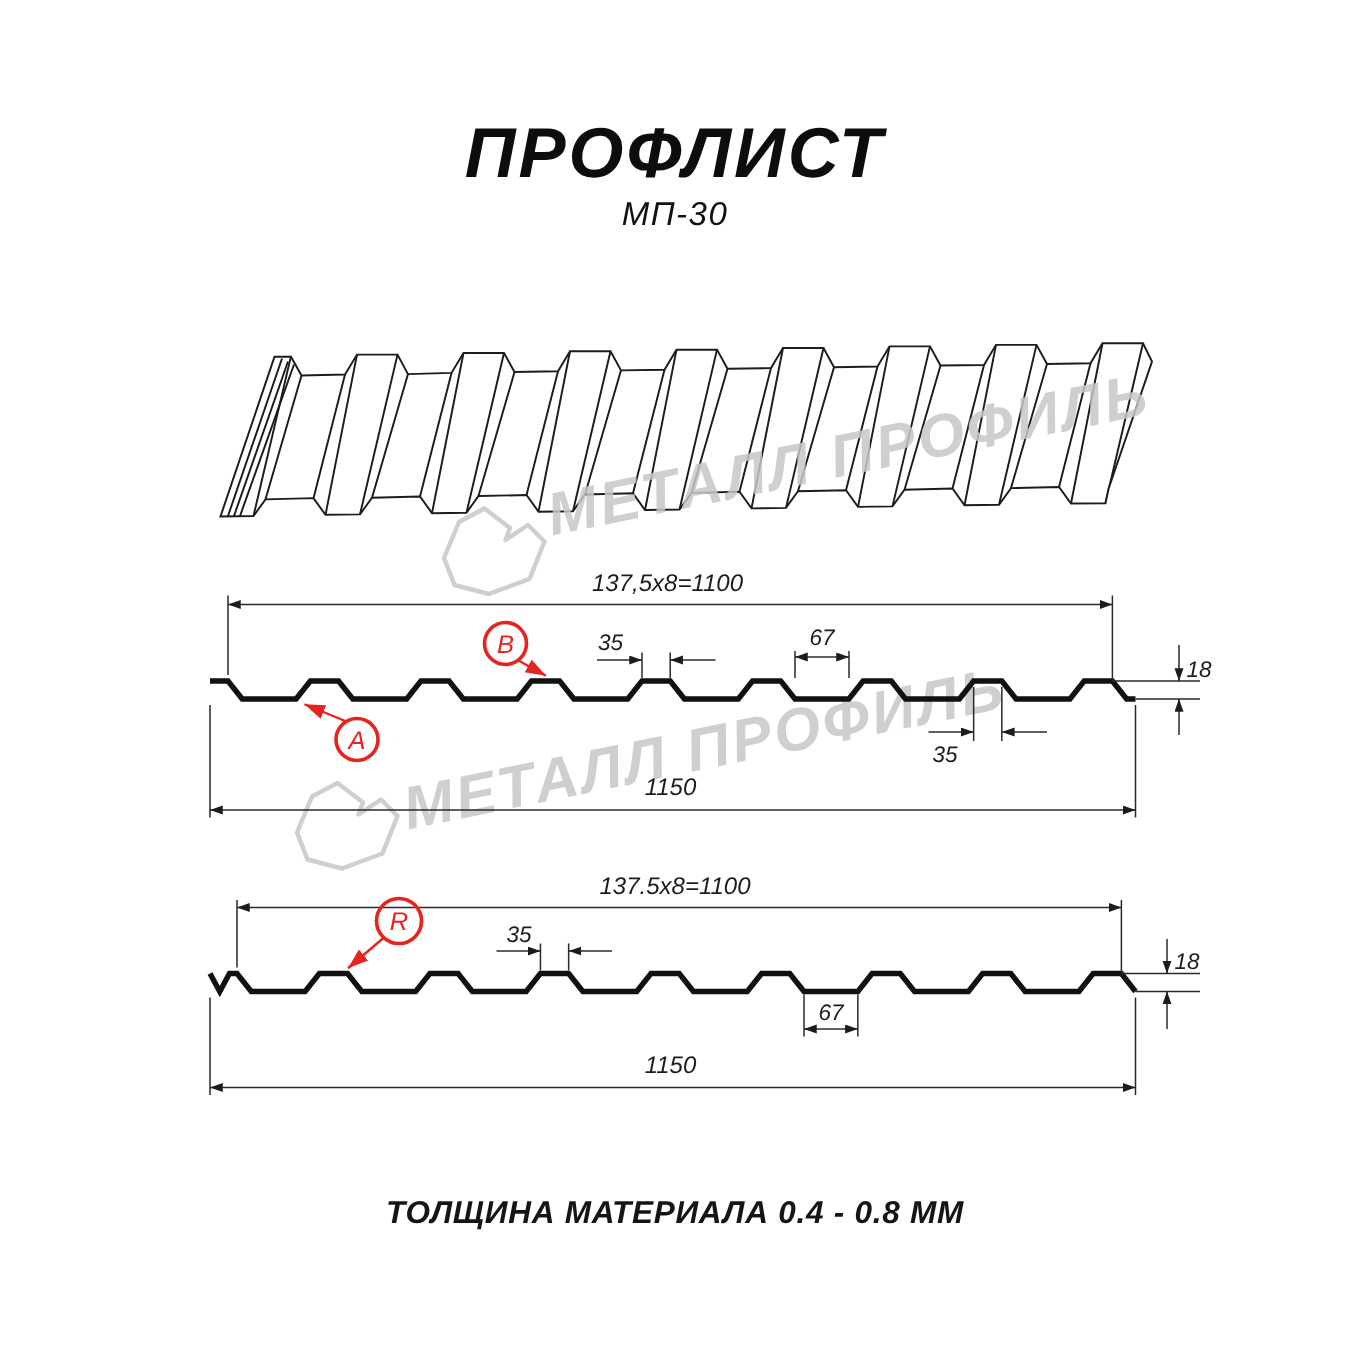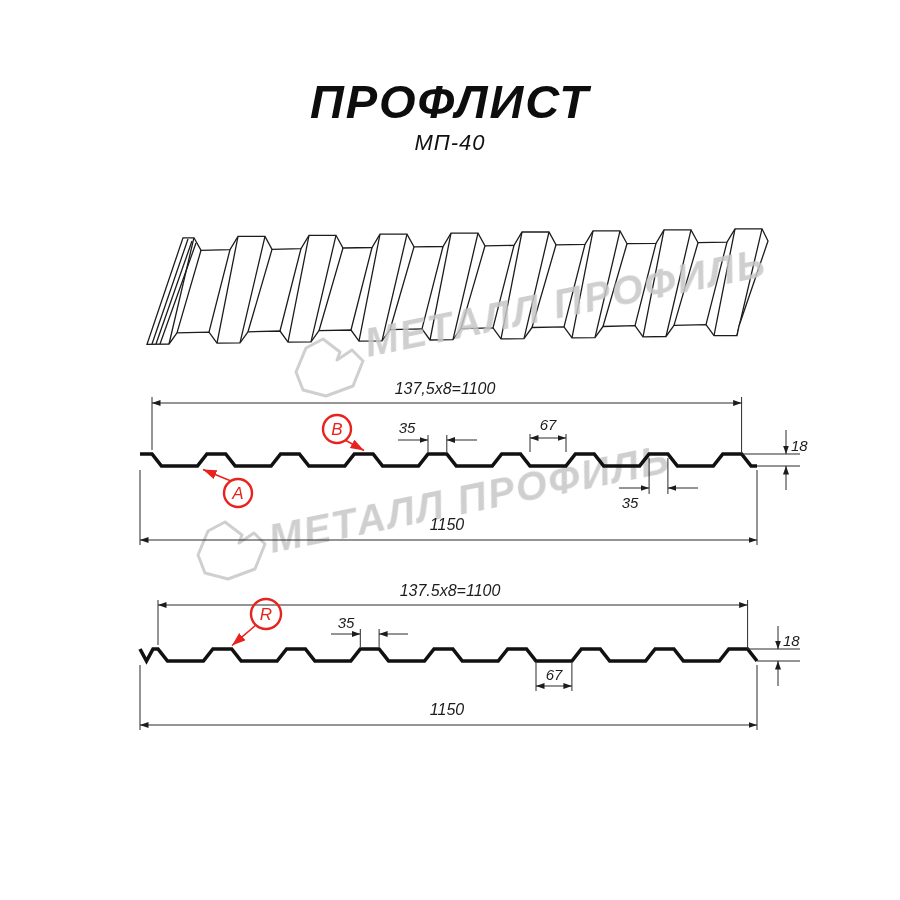--- a/index.html
+++ b/index.html
@@ -22,21 +22,21 @@
   .red-circ{fill:none;stroke:#e8231e;stroke-width:2.4;}
   .red-letter{font-size:17px;fill:#e8231e;font-weight:500;}
   .red-line{stroke:#e8231e;stroke-width:1.6;fill:none;}
 </style>
 </head>
 <body>
 
 <div id="page">
 
   <div class="title">ПРОФЛИСТ</div>
-  <div class="subtitle">МП-40</div>
+  <div class="subtitle">МП-30</div>
 
   <svg width="900" height="900" viewBox="0 0 900 900">
     <defs>
       <marker id="arr" markerWidth="9" markerHeight="7" refX="8.5" refY="3" orient="auto-start-reverse">
         <path d="M0,0 L8.5,3 L0,6 Z" fill="#1c1c1c"></path>
       </marker>
       <marker id="arrR" markerWidth="9" markerHeight="7" refX="8.5" refY="3" orient="auto-start-reverse">
         <path d="M0,0 L8.5,3 L0,6 Z" fill="#e8231e"></path>
       </marker>
       <clipPath id="sheetclip">
@@ -131,13 +131,14 @@
       <text class="dim-text-lg" text-anchor="middle" x="447" y="715">1150</text>
 
       <g>
         <circle class="red-circ" cx="266" cy="614" r="15"></circle>
         <text class="red-letter" text-anchor="middle" x="266" y="620">R</text>
         <line class="red-line" x1="256" y1="625" x2="232" y2="645.5" marker-end="url(#arrR)"></line>
       </g>
     </g>
   </svg>
 
+  <div class="footer-note">ТОЛЩИНА МАТЕРИАЛА 0.4 - 0.8 ММ</div>
 </div>
 
 </body></html>

